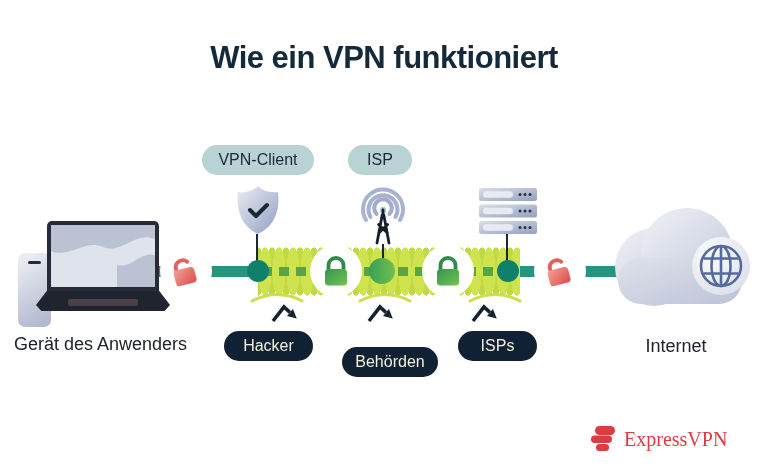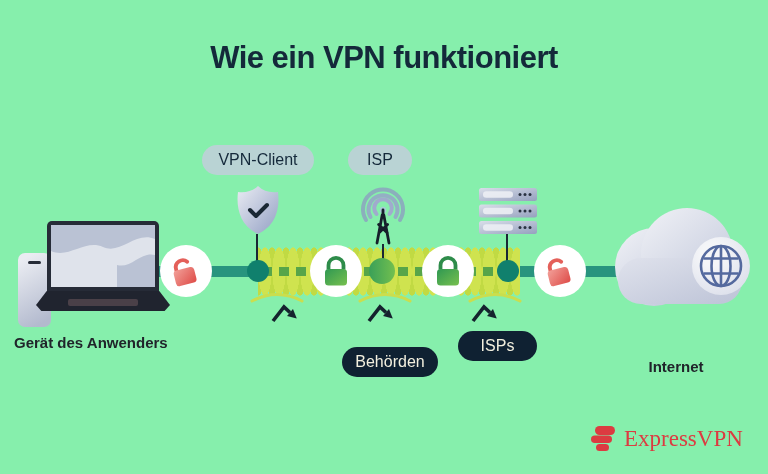--- a/index.html
+++ b/index.html
@@ -1,16 +1,16 @@
 <!DOCTYPE html>
 <html><head>
 <meta charset="utf-8">
 <style>
   html,body{margin:0;padding:0;background:#ECE9D4;}
-  .stage{position:relative;width:768px;height:474px;background:#86efac;overflow:hidden;
+  .stage{position:relative;width:768px;height:474px;background:#ffffff;overflow:hidden;
          font-family:"Liberation Sans",sans-serif;}
   .abs{position:absolute;}
   .title{left:0;top:40px;width:768px;text-align:center;font-size:31px;font-weight:700;
          color:#14293A;letter-spacing:-0.5px;}
   .pill{height:30px;line-height:30px;border-radius:16px;text-align:center;
         font-size:16px;font-weight:500;z-index:10;}
   .pill-top{background:#B9D3D4;color:#14293A;}
   .pill-dark{background:#0F2132;color:#F3F0DF;}
   .vline{width:2px;background:#1A2734;z-index:5;}
   .mainline{left:88px;top:266px;width:556px;height:11px;background:#28947E;z-index:1;}
@@ -18,38 +18,38 @@
     background-image:
       radial-gradient(48% 50% at 50% 50%, #CFE34F 97%, rgba(0,0,0,0) 100%),
       radial-gradient(48% 50% at 50% 50%, #C1DA43 97%, rgba(0,0,0,0) 100%);
     background-size:14px 49px,14px 49px;background-position:0 0,7px 0;}
   .dashline{left:262px;top:267px;width:256px;height:9px;z-index:3;
     background:repeating-linear-gradient(90deg,#57A549 0 10px,rgba(0,0,0,0) 10px 17px);}
   .node{border-radius:50%;z-index:6;}
   .lockcircle{width:52px;height:52px;border-radius:50%;background:#FFFFFF;z-index:7;
               display:flex;align-items:center;justify-content:center;}
   .deco{z-index:4;}
-  .label-txt{font-size:15px;font-weight:700;color:#20242A;}
+  .label-txt{font-size:18px;font-weight:400;color:#20242A;}
   
   .phone{left:18px;top:253px;width:33px;height:74px;border-radius:7px;z-index:8;
          background:linear-gradient(150deg,#EAECF2 10%,#B3BACE 90%);}
   .phone-notch{left:10px;top:8px;width:13px;height:3px;border-radius:2px;background:#262B37;}
   .screen{left:47px;top:221px;width:112px;height:70px;background:#262B37;
           border-radius:5px 5px 0 0;z-index:8;padding:4px;box-sizing:border-box;}
   .screen-inner{width:100%;height:100%;overflow:hidden;}
   .lap-base{left:36px;top:291px;width:134px;height:20px;background:#20242F;z-index:9;
             clip-path:polygon(8% 0,92% 0,100% 70%,96% 100%,4% 100%,0 70%);}
   .kbd{left:68px;top:299px;width:70px;height:7px;background:#4A4048;border-radius:2px;z-index:10;}
   
   .lobe{border-radius:50%;z-index:8;background:linear-gradient(140deg,#E9EBF2 15%,#C3C9DC 90%);}
   .cloudbase{left:618px;top:258px;width:124px;height:46px;border-radius:24px;z-index:8;
              background:linear-gradient(160deg,#DCDFEA 10%,#C0C6D9 90%);}
   .globebg{left:692px;top:237px;width:58px;height:58px;border-radius:50%;z-index:9;
            background:radial-gradient(circle at 35% 30%,#F4F5F8 20%,#D7DBE8 95%);}
-  .brandtxt{left:624px;top:424px;font-family:"Liberation Serif",serif;font-size:23px;
+  .brandtxt{left:624px;top:424px;font-family:"Liberation Serif",serif;font-size:20px;
             font-weight:500;color:#DC3B41;line-height:30px;z-index:10;}
   svg{display:block;}
 </style>
 </head>
 <body>
 
 <div class="stage">
 
   <div class="abs title">Wie ein VPN funktioniert</div>
 
@@ -189,20 +189,21 @@
       <polygon points="0,-4.5 9,0 0,4.5" transform="translate(20,14.5) rotate(41)" fill="#15222E"></polygon>
     </svg>
     </div>
   <div class="abs deco" style="left:470px;top:298px;">
     <svg width="30" height="26" viewBox="0 0 30 26">
       <path d="M3,23 L14,9 L20,14.5" fill="none" stroke="#15222E" stroke-width="3.6"></path>
       <polygon points="0,-4.5 9,0 0,4.5" transform="translate(20,14.5) rotate(41)" fill="#15222E"></polygon>
     </svg>
     </div>
 
+  <div class="abs pill pill-dark" style="left:224px;top:331px;width:89px;">Hacker</div>
   <div class="abs pill pill-dark" style="left:342px;top:331px;width:96px;margin-top:16px;">Behörden</div>
   <div class="abs pill pill-dark" style="left:458px;top:331px;width:79px;text-align:center;">ISPs</div>
 
   <div class="abs phone">
     <div class="abs phone-notch"></div>
   </div>
   <div class="abs screen">
     <div class="screen-inner">
       <svg width="104" height="62" viewBox="0 0 104 62" preserveAspectRatio="none">
         <rect width="104" height="62" fill="#DFE3EB"></rect>
@@ -221,21 +222,21 @@
   <div class="abs globebg"></div>
   <div class="abs" style="left:697px;top:242px;z-index:10;">
     <svg width="48" height="48" viewBox="0 0 48 48">
       <g fill="none" stroke="#54699E" stroke-width="2.6">
         <circle cx="24" cy="24" r="20"></circle>
         <ellipse cx="24" cy="24" rx="9.5" ry="20"></ellipse>
         <path d="M24,4 V44 M6.5,16.5 H41.5 M6.5,31.5 H41.5"></path>
       </g>
     </svg>
   </div>
-  <div class="abs label-txt" style="left:616px;top:336px;width:120px;text-align:center;margin-top:22px;">Internet</div>
+  <div class="abs label-txt" style="left:616px;top:336px;width:120px;text-align:center;">Internet</div>
 
   <div class="abs" style="left:588px;top:423px;z-index:10;">
     <svg width="30" height="30" viewBox="0 0 30 30" fill="#DC3B41">
       <rect x="7" y="3" width="20" height="9" rx="4.5"></rect>
       <rect x="3" y="12.5" width="21" height="7.5" rx="3.75"></rect>
       <rect x="8" y="21" width="13" height="7" rx="3.5"></rect>
     </svg>
   </div>
   <div class="abs brandtxt">ExpressVPN</div>
 

